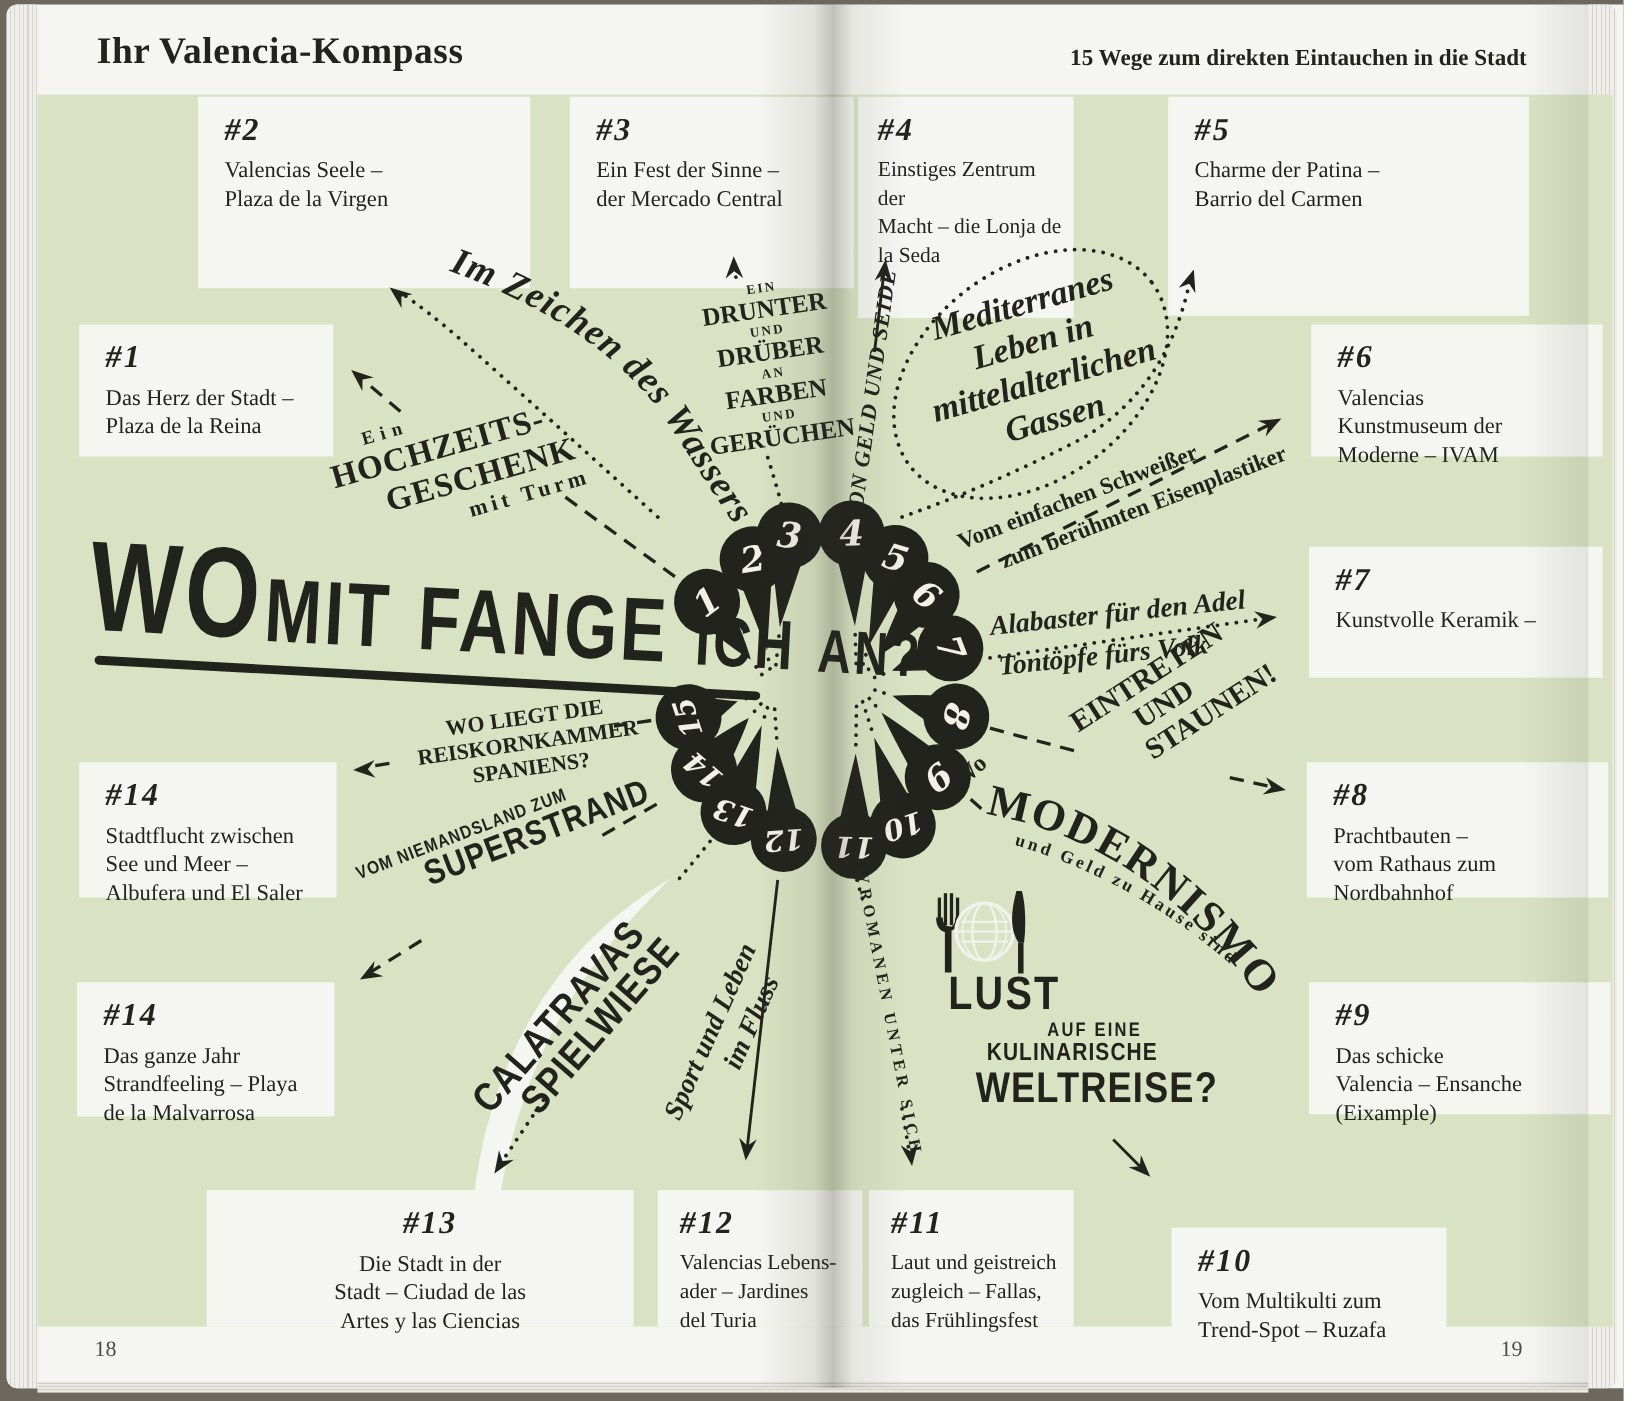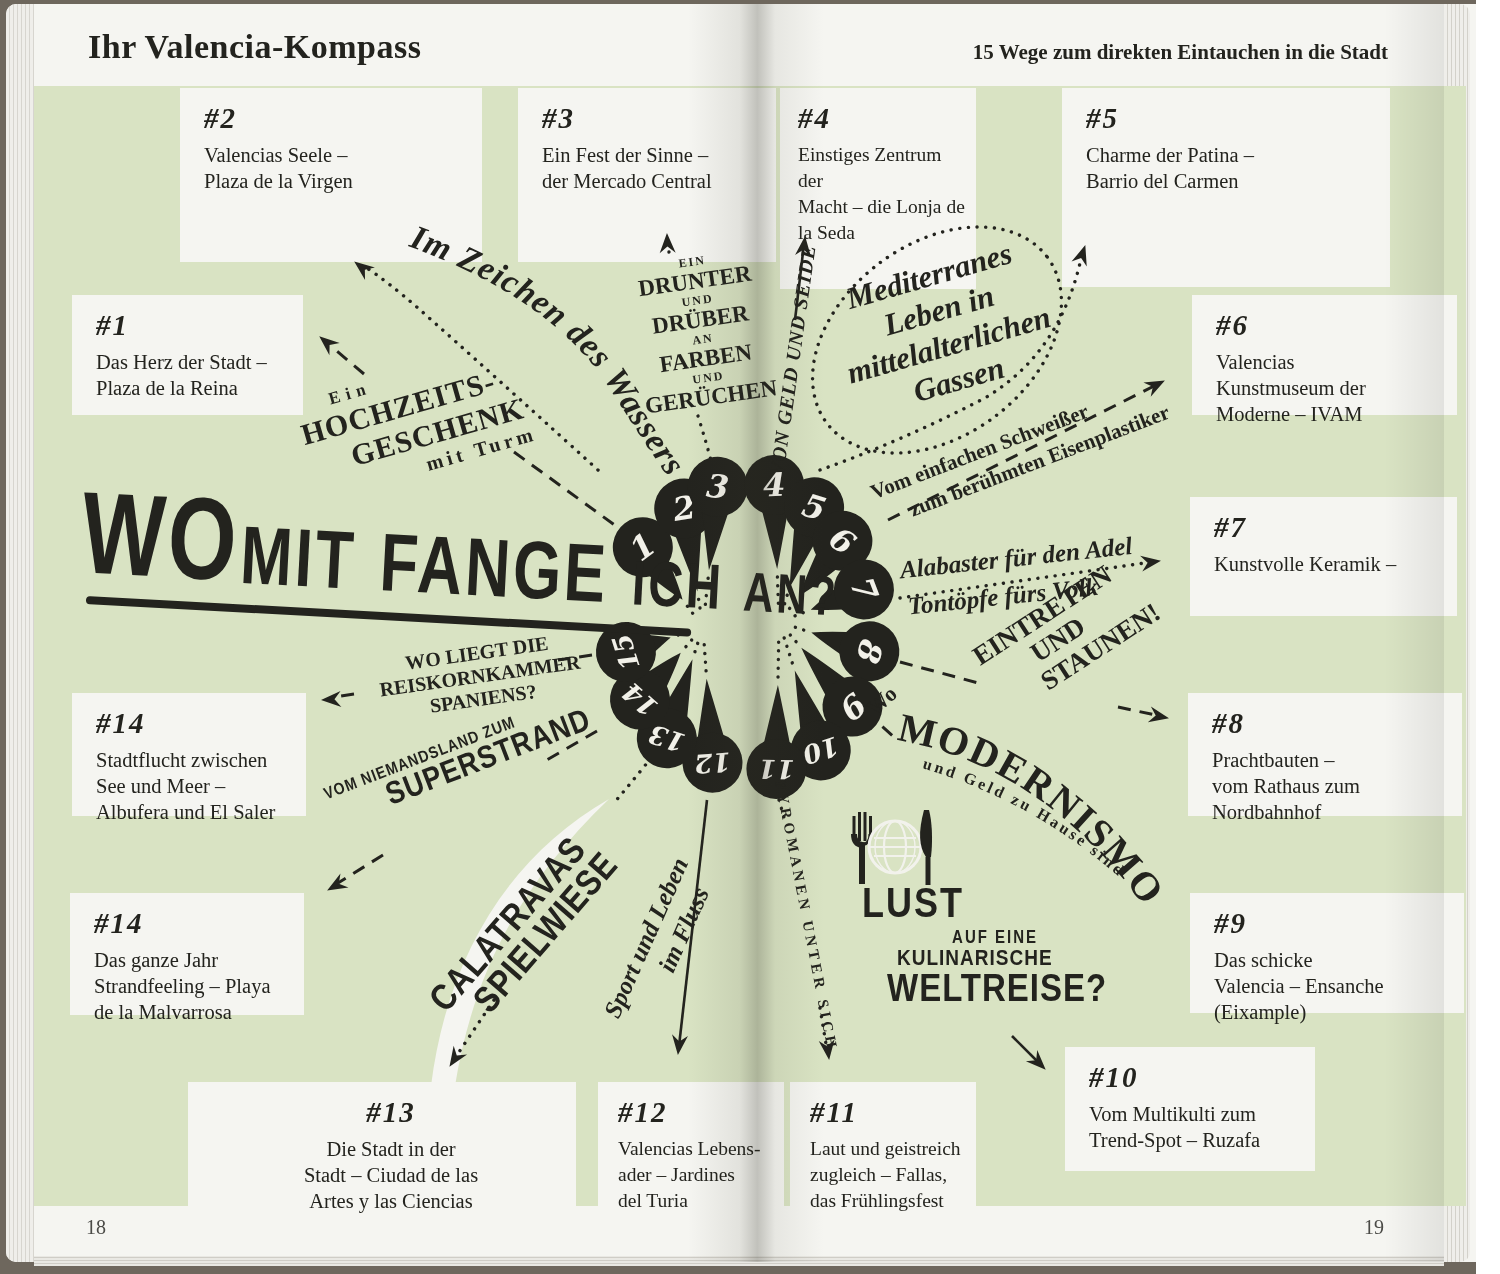--- a/index.html
+++ b/index.html
@@ -94,21 +94,21 @@
     <div class="box-text"><span>Prachtbauten –
 </span><b>vom Rathaus zum
 Nordbahnhof</b></div>
   </div>
   <div class="box" style="left:1190px;top:893px;width:274px;height:120px;">
     <div class="box-num">#9</div>
     <div class="box-text"><span>Das schicke
 Valencia – </span><b>Ensanche
 (Eixample)</b></div>
   </div>
-  <div class="box" style="left:1065px;top:1047px;width:250px;height:124px;">
+  <div class="box" style="left:1065px;top:1116px;width:250px;height:124px;">
     <div class="box-num">#10</div>
     <div class="box-text"><span>Vom Multikulti zum
 Trend-Spot – </span><b>Ruzafa</b></div>
   </div>
   <div class="box" style="left:790px;top:1082px;width:186px;height:124px;padding-left:20px;">
     <div class="box-num">#11</div>
     <div class="box-text" style="font-size:19.5px;"><span>Laut und geistreich
 zugleich – </span><b>Fallas,
 das Frühlingsfest</b></div>
   </div>

